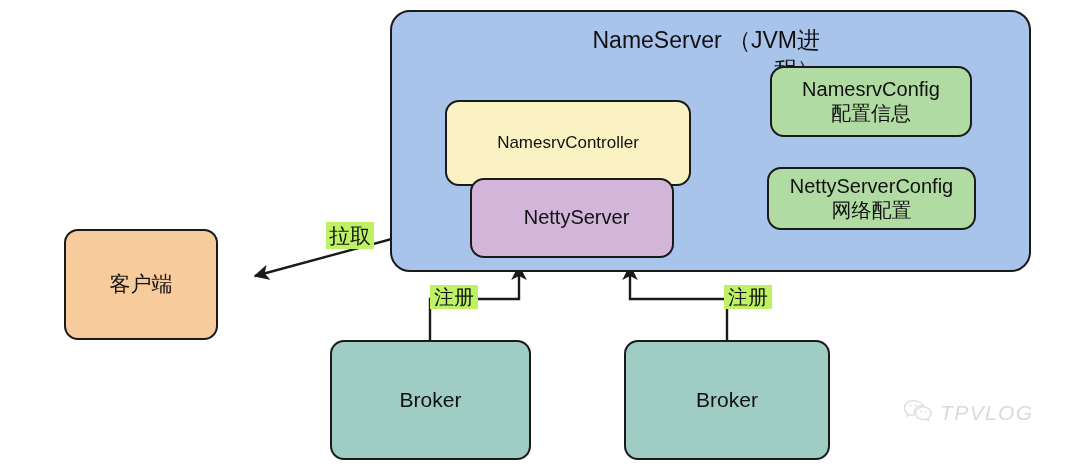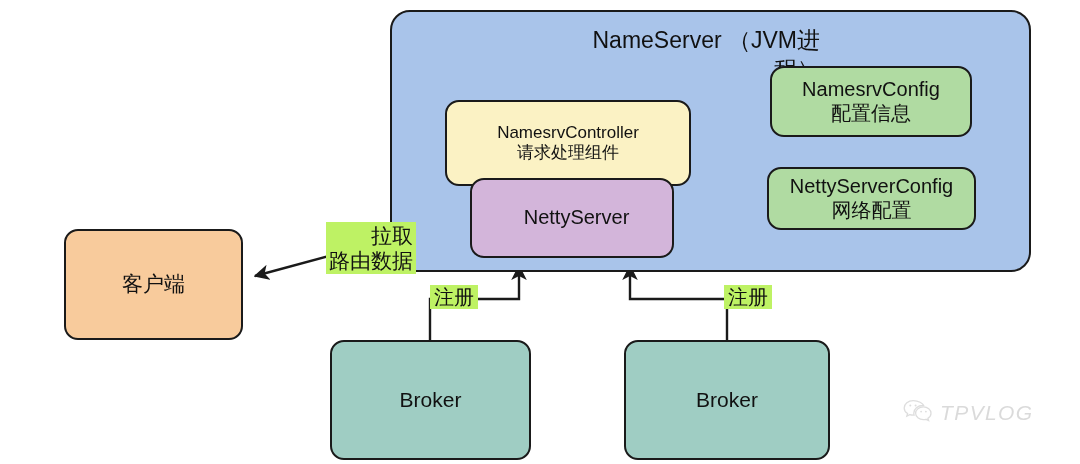--- a/index.html
+++ b/index.html
@@ -101,21 +101,21 @@
     height: 63px;
     background: #b0dba2;
     font-size: 20px;
     z-index: 4;
   }
 
   
   #client-producer {
     left: 64px;
     top: 229px;
-    width: 179px;
+    width: 154px;
     height: 111px;
     background: #f8cb9c;
     font-size: 21px;
     z-index: 4;
   }
   #broker-1 {
     left: 330px;
     top: 340px;
     width: 201px;
     height: 120px;
@@ -215,21 +215,20 @@
       <path d="M 430 340 L 430 299 L 519 299 L 519 266" stroke="#1a1a1a" stroke-width="2.4" fill="none" marker-end="url(#arrow)"></path>
     </g>
 
     <g>
       <path d="M 727 340 L 727 299 L 630 299 L 630 266" stroke="#1a1a1a" stroke-width="2.4" fill="none" marker-end="url(#arrow)"></path>
     </g>
   </svg>
 
   <div class="node" id="namesrv-controller">
     <span class="line1">NamesrvController</span>
-    <span class="line2">请求处理组件</span>
   </div>
 
   <div class="node" id="netty-server">
     <span class="line1">NettyServer</span>
   </div>
 
   <div class="node" id="namesrv-config">
     <span class="line1">NamesrvConfig</span>
     <span class="line2">配置信息</span>
   </div>
@@ -246,21 +245,20 @@
   <div class="node" id="broker-1">
     <span class="line1">Broker</span>
   </div>
 
   <div class="node" id="broker-2">
     <span class="line1">Broker</span>
   </div>
 
   <div class="edge-label" id="label-pull">
     <div>拉取</div>
-    <div>路由数据</div>
   </div>
 
   <div class="edge-label" id="label-register-1">
     <div>注册</div>
   </div>
 
   <div class="edge-label" id="label-register-2">
     <div>注册</div>
   </div>
 

